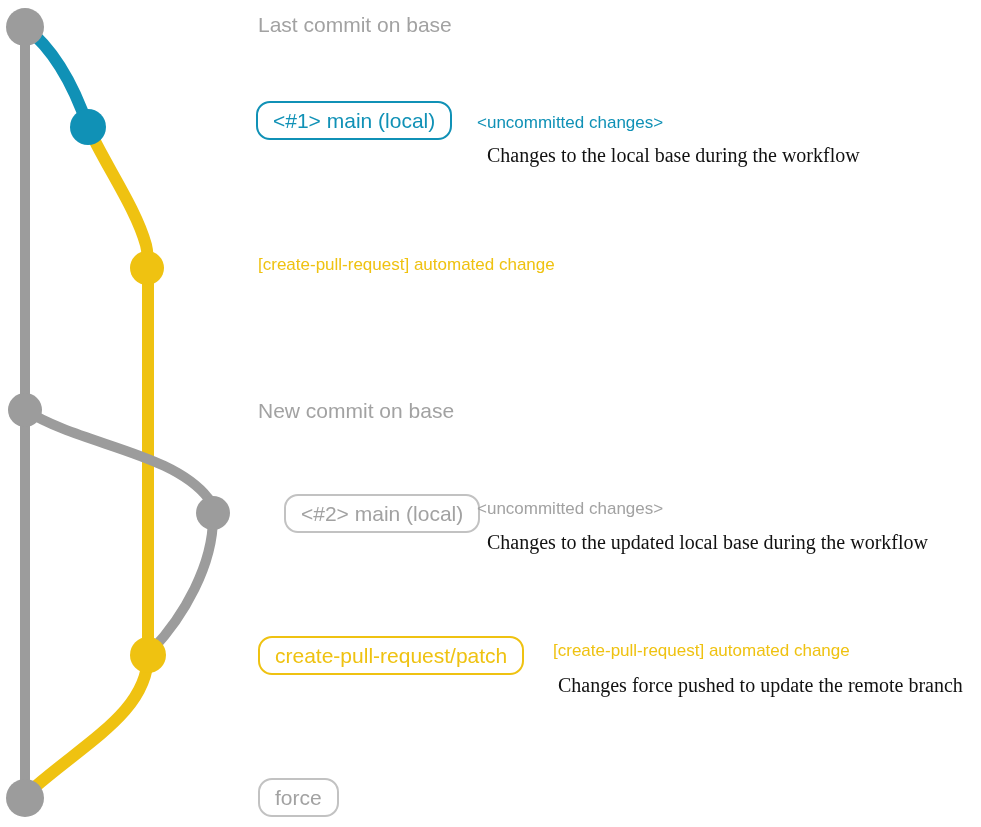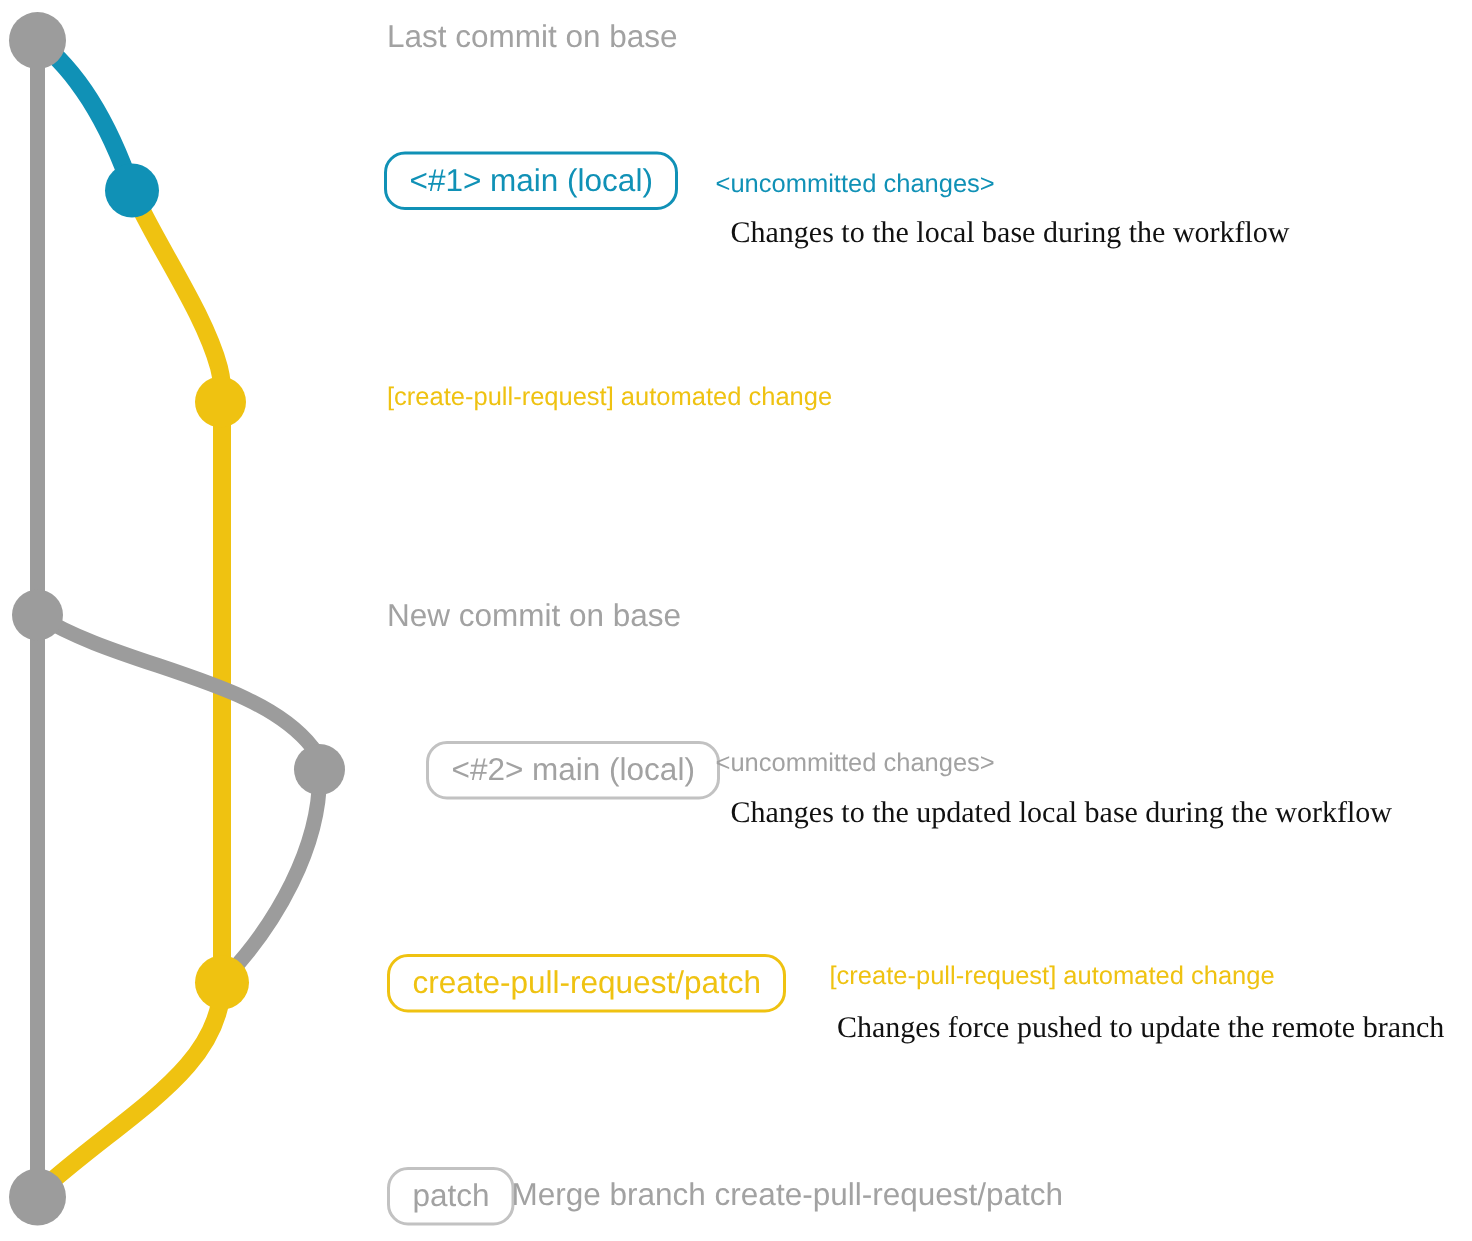--- a/index.html
+++ b/index.html
@@ -88,16 +88,15 @@
   <div class="abs commit-label" style="left:258px; top:399px;">New commit on base</div>
 
   <div class="abs badge gray" style="left:256px; top:494px;margin-left:28px;">&lt;#2&gt; main (local)</div>
   <div class="abs annotation gray" style="left:477px; top:499px;">&lt;uncommitted changes&gt;</div>
   <div class="abs description" style="left:487px; top:531px;">Changes to the updated local base during the workflow</div>
 
   <div class="abs badge yellow" style="left:258px; top:636px;">create-pull-request/patch</div>
   <div class="abs annotation yellow" style="left:553px; top:641px;">[create-pull-request] automated change</div>
   <div class="abs description" style="left:558px; top:674px;">Changes force pushed to update the remote branch</div>
 
-  <div class="abs badge gray" style="left:258px; top:778px;">patch</div>
-  <div class="abs commit-label" style="left:341px; top:785px;">Merge branch create-pull-request/patch</div>
+  <div class="abs badge gray" style="left:258px; top:778px;">force</div>
 
 </div>
 
 </body></html>

